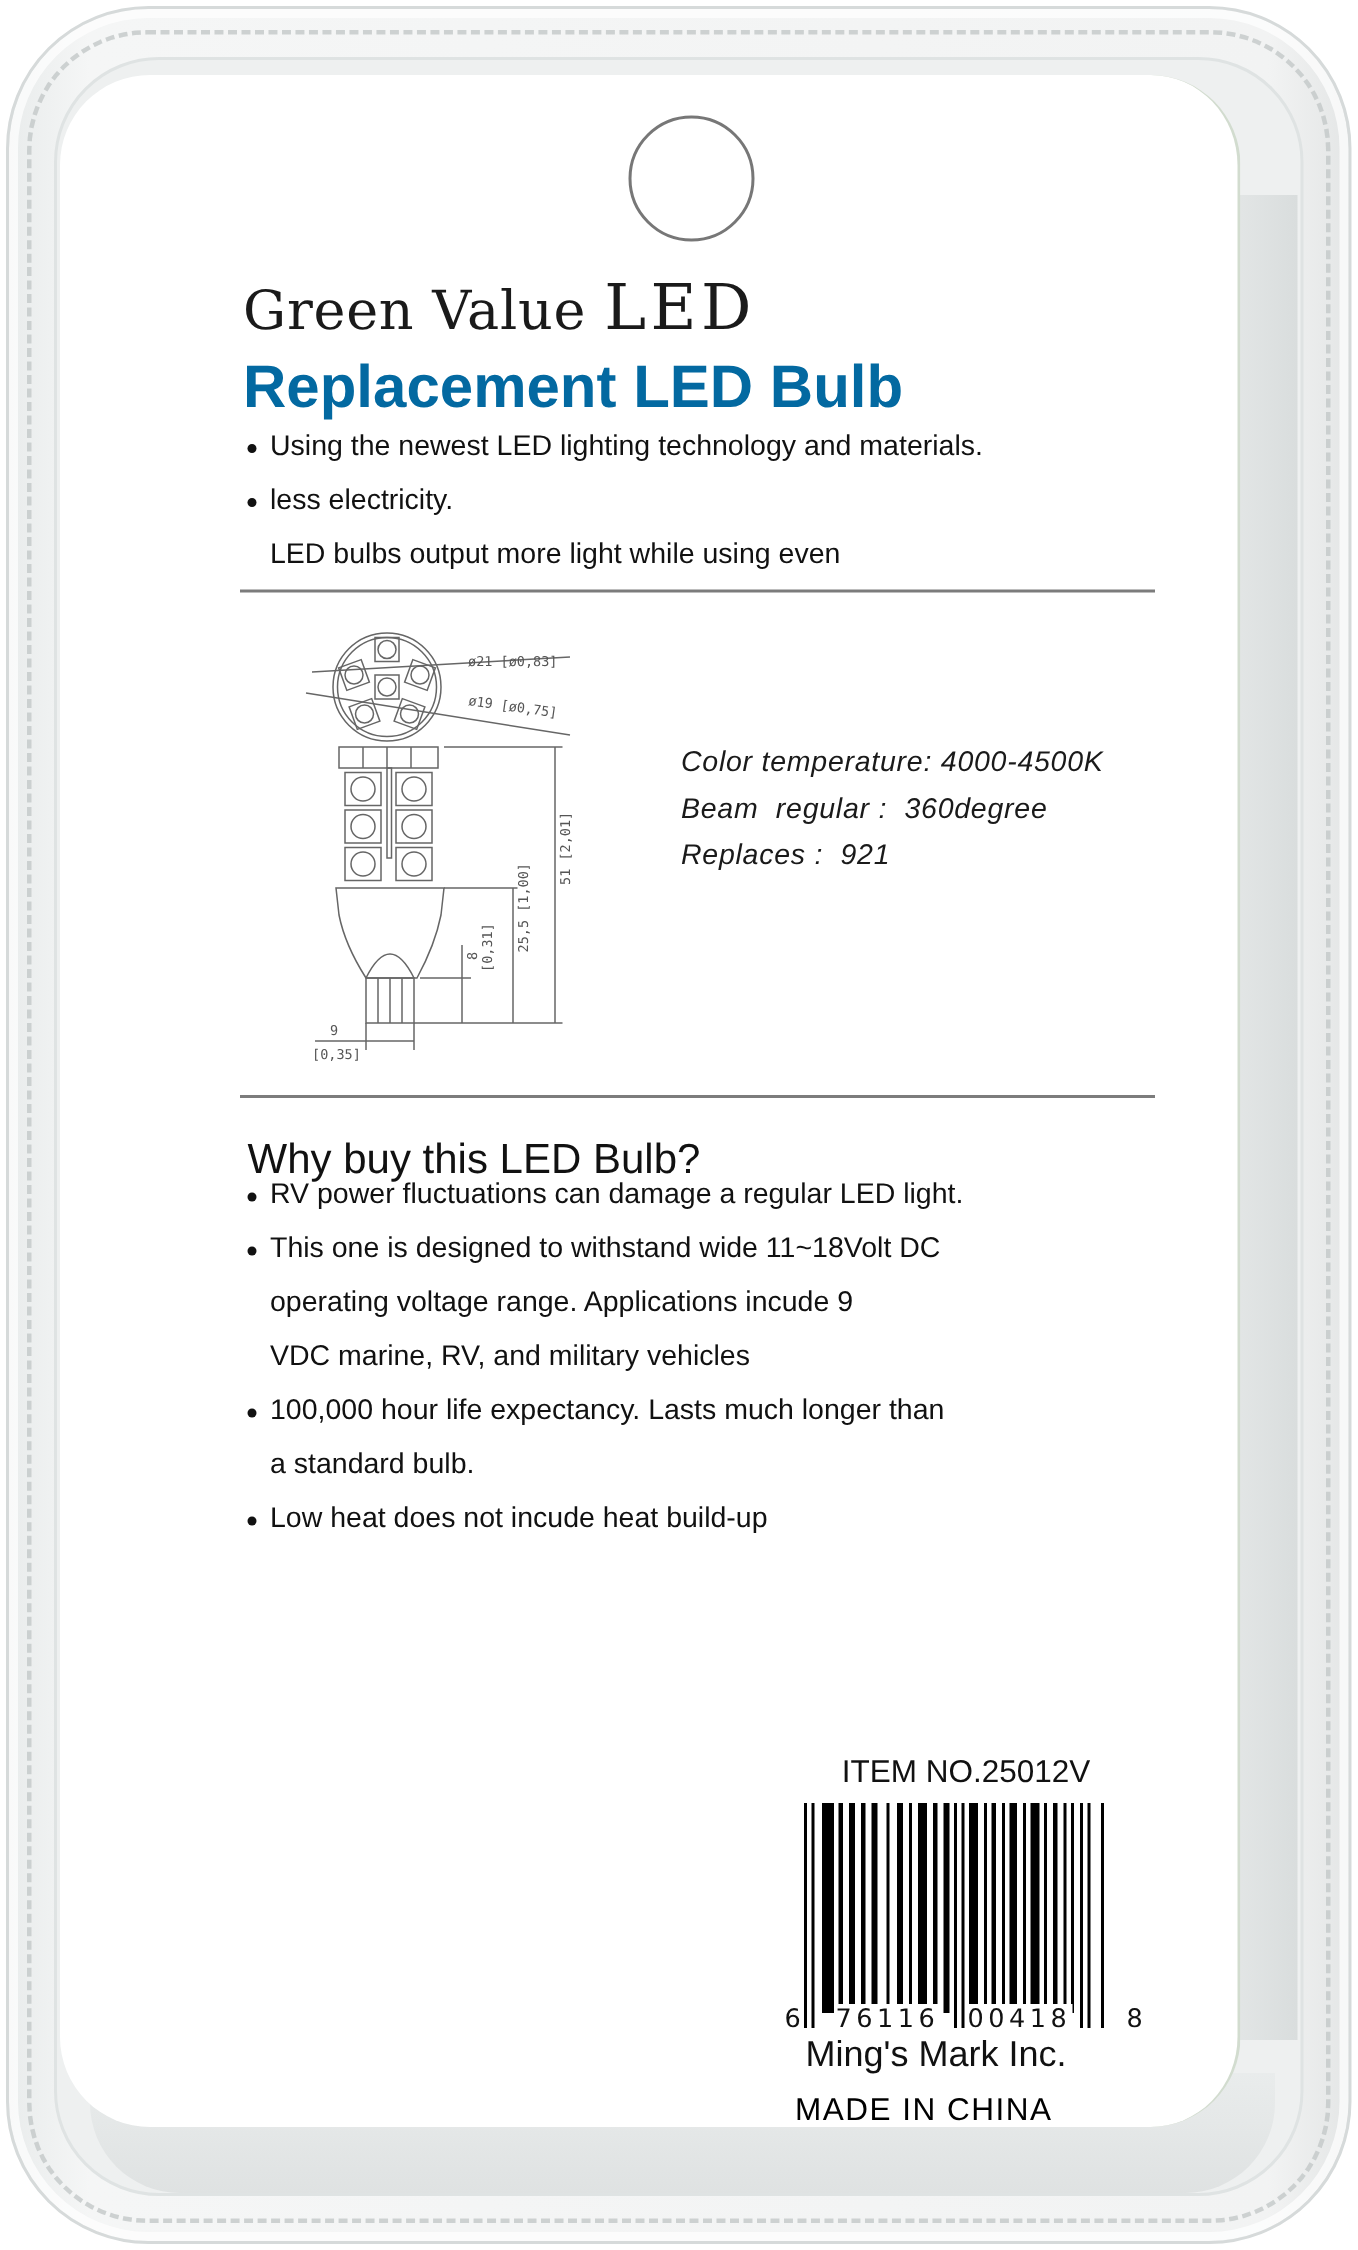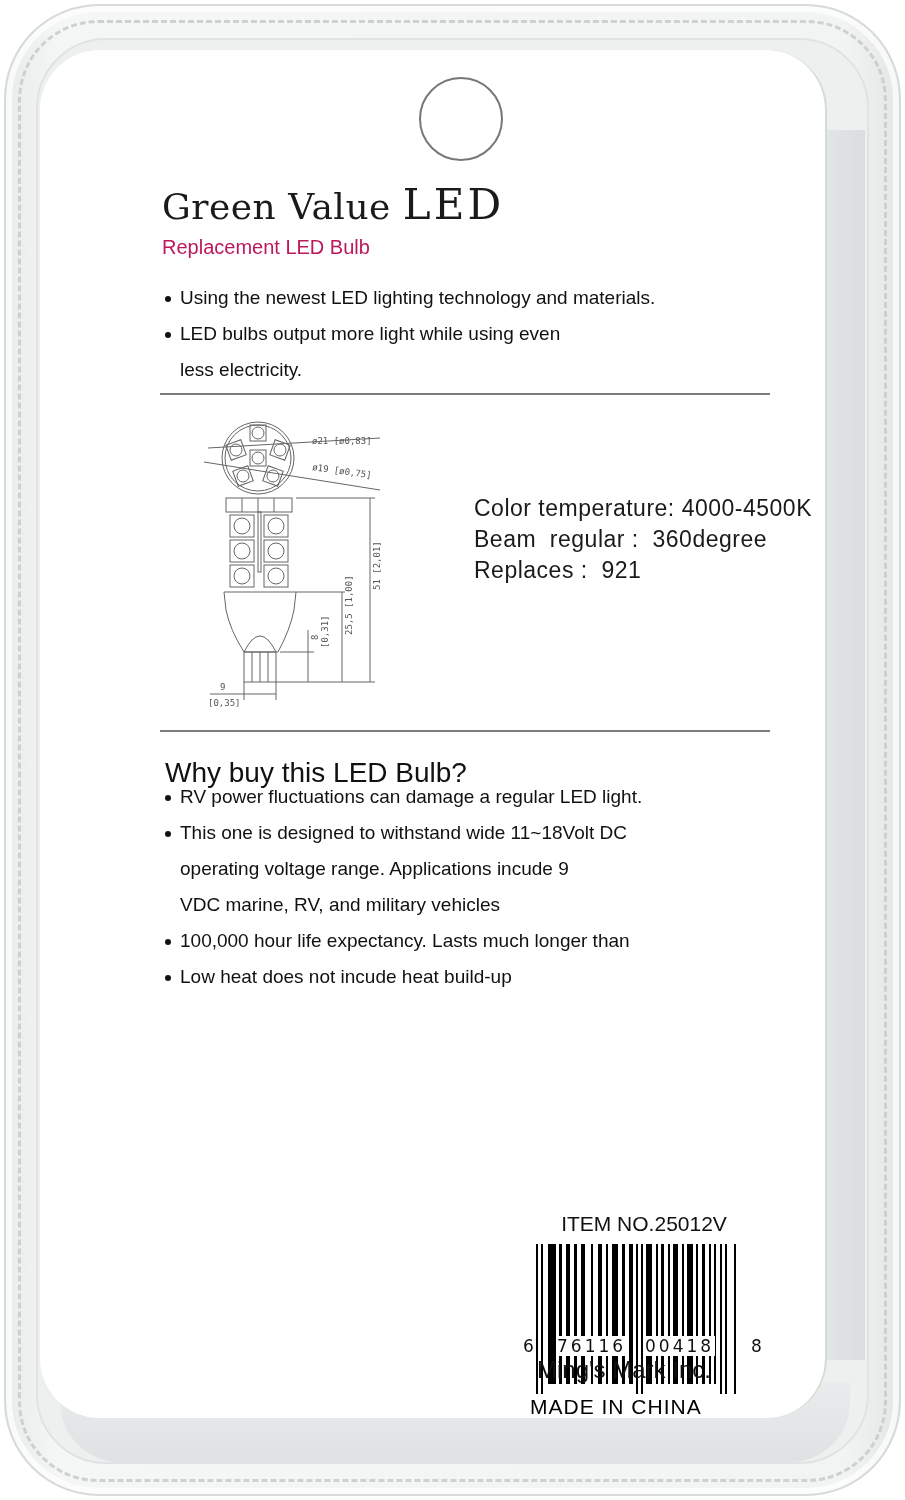--- a/index.html
+++ b/index.html
@@ -51,48 +51,48 @@
     }
 
     .brand {
       position: absolute; left: 162px; top: 180px;
       font-family: "DejaVu Serif", serif; font-size: 36px; font-weight: normal;
       letter-spacing: 0.5px; color: #1a1a1a;
     }
     .brand .led { font-size: 42px; letter-spacing: 3px; }
     .product-title {
       position: absolute; left: 162px; top: 236px;
-      font-family: "Liberation Sans", sans-serif; font-size: 20px; font-weight: normal; color: #be185d;
+      font-family: "Liberation Sans", sans-serif; font-size: 40px; font-weight: bold; color: #0369a1;
     }
 
     .bullets { position: absolute; left: 162px; font-family: "Liberation Sans", sans-serif; font-size: 19px; color: #111; }
     .bullet { position: relative; padding-left: 18px; line-height: 36px; }
     .bullet::before {
       content: ""; position: absolute; left: 3px; top: 16px;
       width: 6px; height: 6px; border-radius: 50%; background: #111;
     }
     .bullets-top { top: 280px; }
     .bullets-why { top: 779px; }
 
     .divider { position: absolute; left: 160px; width: 610px; height: 2px; background: #7c7c7c; }
     .divider-1 { top: 393px; }
     .divider-2 { top: 730px; }
 
     .diagram { position: absolute; left: 190px; top: 410px; width: 200px; height: 300px; }
     .diagram text { font-family: "DejaVu Sans Mono", monospace; fill: #555; }
 
-    .specs { position: absolute; left: 474px; top: 493px; font-family: "Liberation Sans", sans-serif; font-size: 23px; color: #1a1a1a; letter-spacing: 0.5px; }
+    .specs { position: absolute; left: 454px; top: 493px; font-family: "Liberation Sans", sans-serif; font-size: 19px; color: #1a1a1a; letter-spacing: 0.5px; font-style: italic; }
     .spec-row { line-height: 31px; white-space: pre; }
 
     .why-title {
       position: absolute; left: 165px; top: 757px;
       font-family: "Liberation Sans", sans-serif; font-size: 28px; font-weight: normal; color: #111;
     }
 
-    .barcode-block { position: absolute; left: 520px; top: 1212px; width: 240px; }
+    .barcode-block { position: absolute; left: 520px; top: 1170px; width: 240px; }
     .item-no { text-align: center; font-family: "Liberation Sans", sans-serif; font-size: 21px; color: #111; margin-left: 8px; }
     .barcode { position: relative; height: 150px; margin-top: 8px; margin-left: 10px; width: 220px; }
     .barcode svg { display: block; }
     .upc-digits { position: absolute; top: 1336px; left: 530px; width: 230px; font-family: "DejaVu Sans", sans-serif; font-size: 17px; color: #111; }
     .upc-digits span { position: absolute; top: 0; background: #fff; padding: 0 1px; }
     .company { position: absolute; left: 537px; top: 1356px; font-family: "Liberation Sans", sans-serif; font-size: 24px; color: #111; }
     .origin { position: absolute; left: 530px; top: 1395px; font-family: "Liberation Sans", sans-serif; font-size: 21px; letter-spacing: 1px; color: #000000; }
   </style>
 </head>
 <body>
@@ -111,22 +111,22 @@
   <span>Green Value</span>
   <span class="led">LED</span>
 </div>
 <div class="product-title">Replacement LED Bulb</div>
 
 <div class="bullets bullets-top">
   <div class="bullet">
     <div>Using the newest LED lighting technology and materials.</div>
   </div>
   <div class="bullet">
+    <div>less electricity.</div>
     <div>LED bulbs output more light while using even</div>
-    <div>less electricity.</div>
   </div>
 </div>
 
 <div class="divider divider-1"></div>
 
 <div class="diagram">
   <svg width="200" height="300" viewBox="0 0 200 300">
     <g stroke="#666" stroke-width="1" fill="none">
 
       <circle cx="68" cy="48" r="36"></circle>
@@ -206,20 +206,21 @@
   <div class="bullet">
     <div>RV power fluctuations can damage a regular LED light.</div>
   </div>
   <div class="bullet">
     <div>This one is designed to withstand wide 11~18Volt DC</div>
     <div>operating voltage range.  Applications incude 9</div>
     <div>VDC marine, RV, and military vehicles</div>
   </div>
   <div class="bullet">
     <div>100,000 hour life expectancy.  Lasts much longer than</div>
+    <div>a standard bulb.</div>
   </div>
   <div class="bullet">
     <div>Low heat does not incude heat build-up</div>
   </div>
 </div>
 
 <div class="barcode-block">
   <div class="item-no">ITEM NO.25012V</div>
   <div class="barcode">
     <svg width="220" height="150" viewBox="0 0 220 150">

